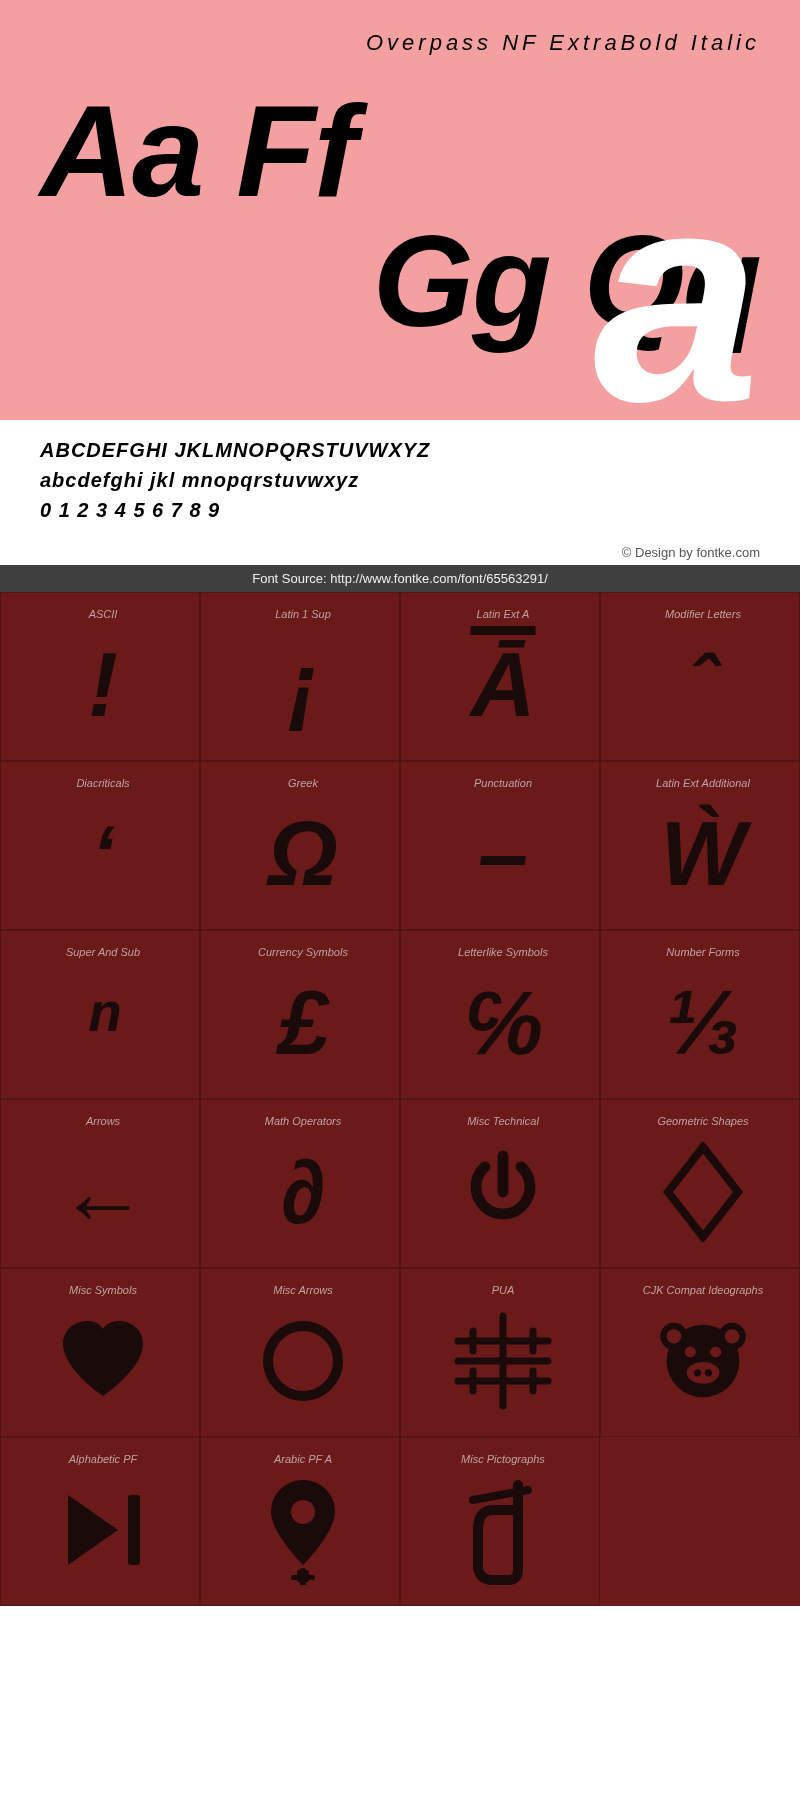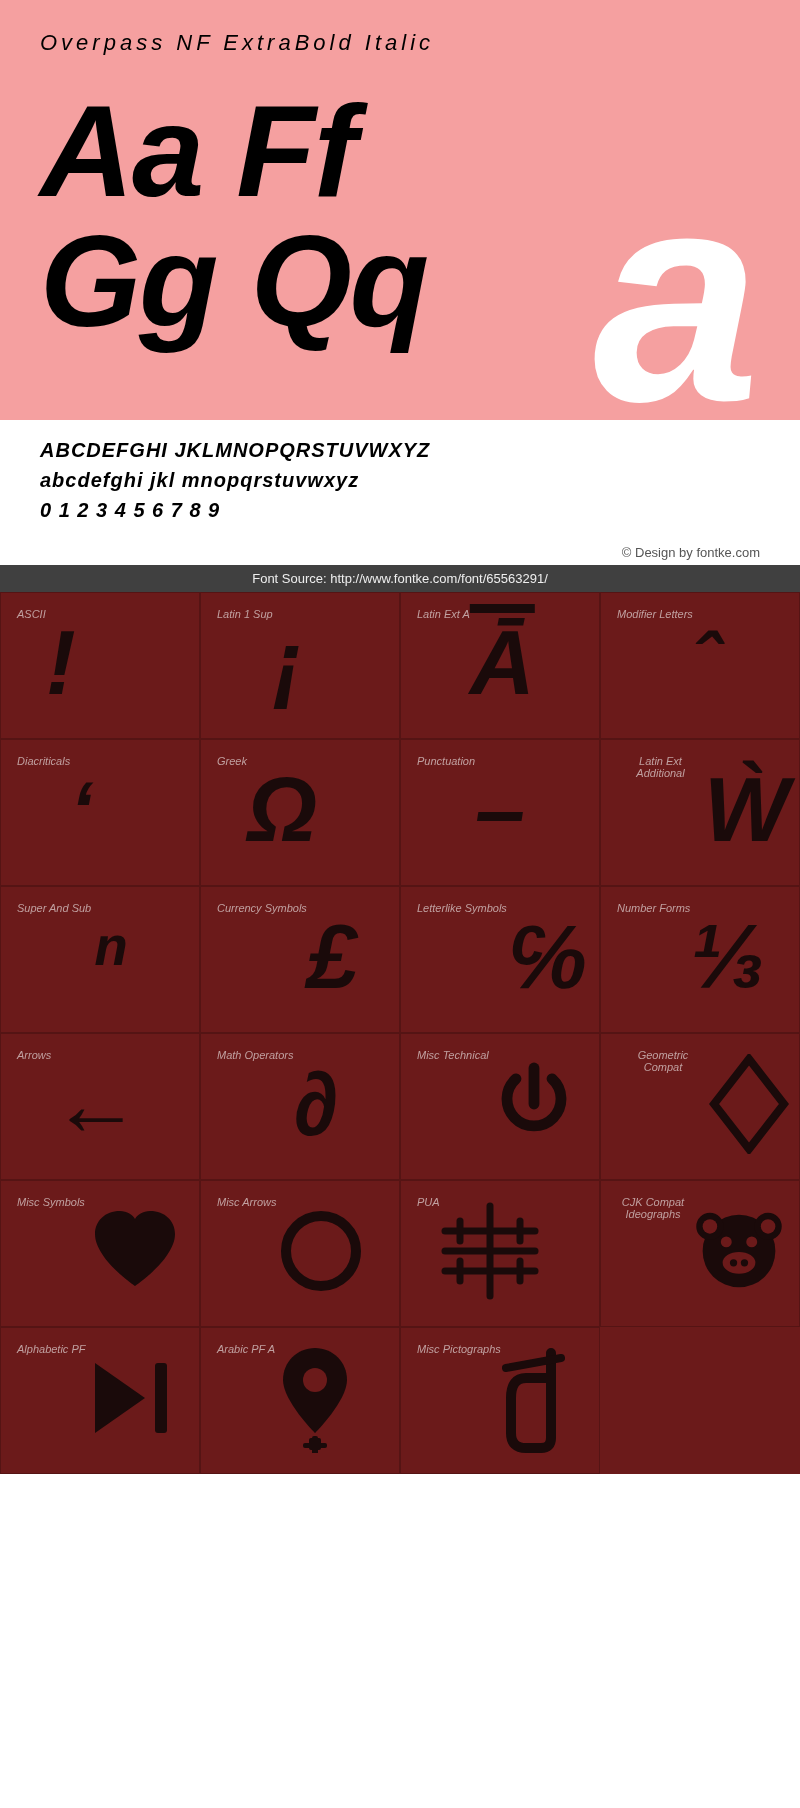--- a/index.html
+++ b/index.html
@@ -8,20 +8,21 @@
       background: #fff;
       font-family: Arial, sans-serif;
     }
 
     
     .top-section {
       background-color: #f5a0a0;
       padding: 30px 40px 20px 40px;
       position: relative;
       min-height: 420px;
+      text-align: right;
     }
 
     .font-title {
       font-style: italic;
       font-size: 22px;
       letter-spacing: 4px;
       color: #000;
       margin-bottom: 30px;
       font-weight: normal;
     }
@@ -81,21 +82,22 @@
       background-color: #6b1a1a;
     }
 
     .glyph-grid {
       display: grid;
       grid-template-columns: repeat(4, 1fr);
     }
 
     .glyph-cell {
       display: flex;
-      align-items: flex-start;
+      flex-direction: column;
+      align-items: center;
       padding: 15px 10px 20px 16px;
       border: 1px solid rgba(0,0,0,0.2);
     }
 
     .glyph-label {
       font-size: 11px;
       color: #c0a0a0;
       margin-bottom: 10px;
       text-align: center;
       font-style: italic;
@@ -202,21 +204,21 @@
       <div class="glyph-char">
 
         <svg width="90" height="90" viewBox="0 0 100 100" fill="#1a0a0a">
           <path d="M50 10 L50 50" stroke="#1a0a0a" stroke-width="12" stroke-linecap="round" fill="none"></path>
           <path d="M30 22 A 30 30 0 1 0 70 22" stroke="#1a0a0a" stroke-width="12" stroke-linecap="round" fill="none"></path>
         </svg>
       </div>
     </div>
 
     <div class="glyph-cell">
-      <div class="glyph-label">Geometric Compat</div>
+      <div class="glyph-label">Geometric Shapes</div>
       <div class="glyph-char">
 
         <svg width="80" height="100" viewBox="0 0 80 100" fill="none" stroke="#1a0a0a" stroke-width="8">
           <polygon points="40,5 75,50 40,95 5,50"></polygon>
         </svg>
       </div>
     </div>
     <div class="glyph-cell">
       <div class="glyph-label">Misc Symbols</div>
       <div class="glyph-char">

